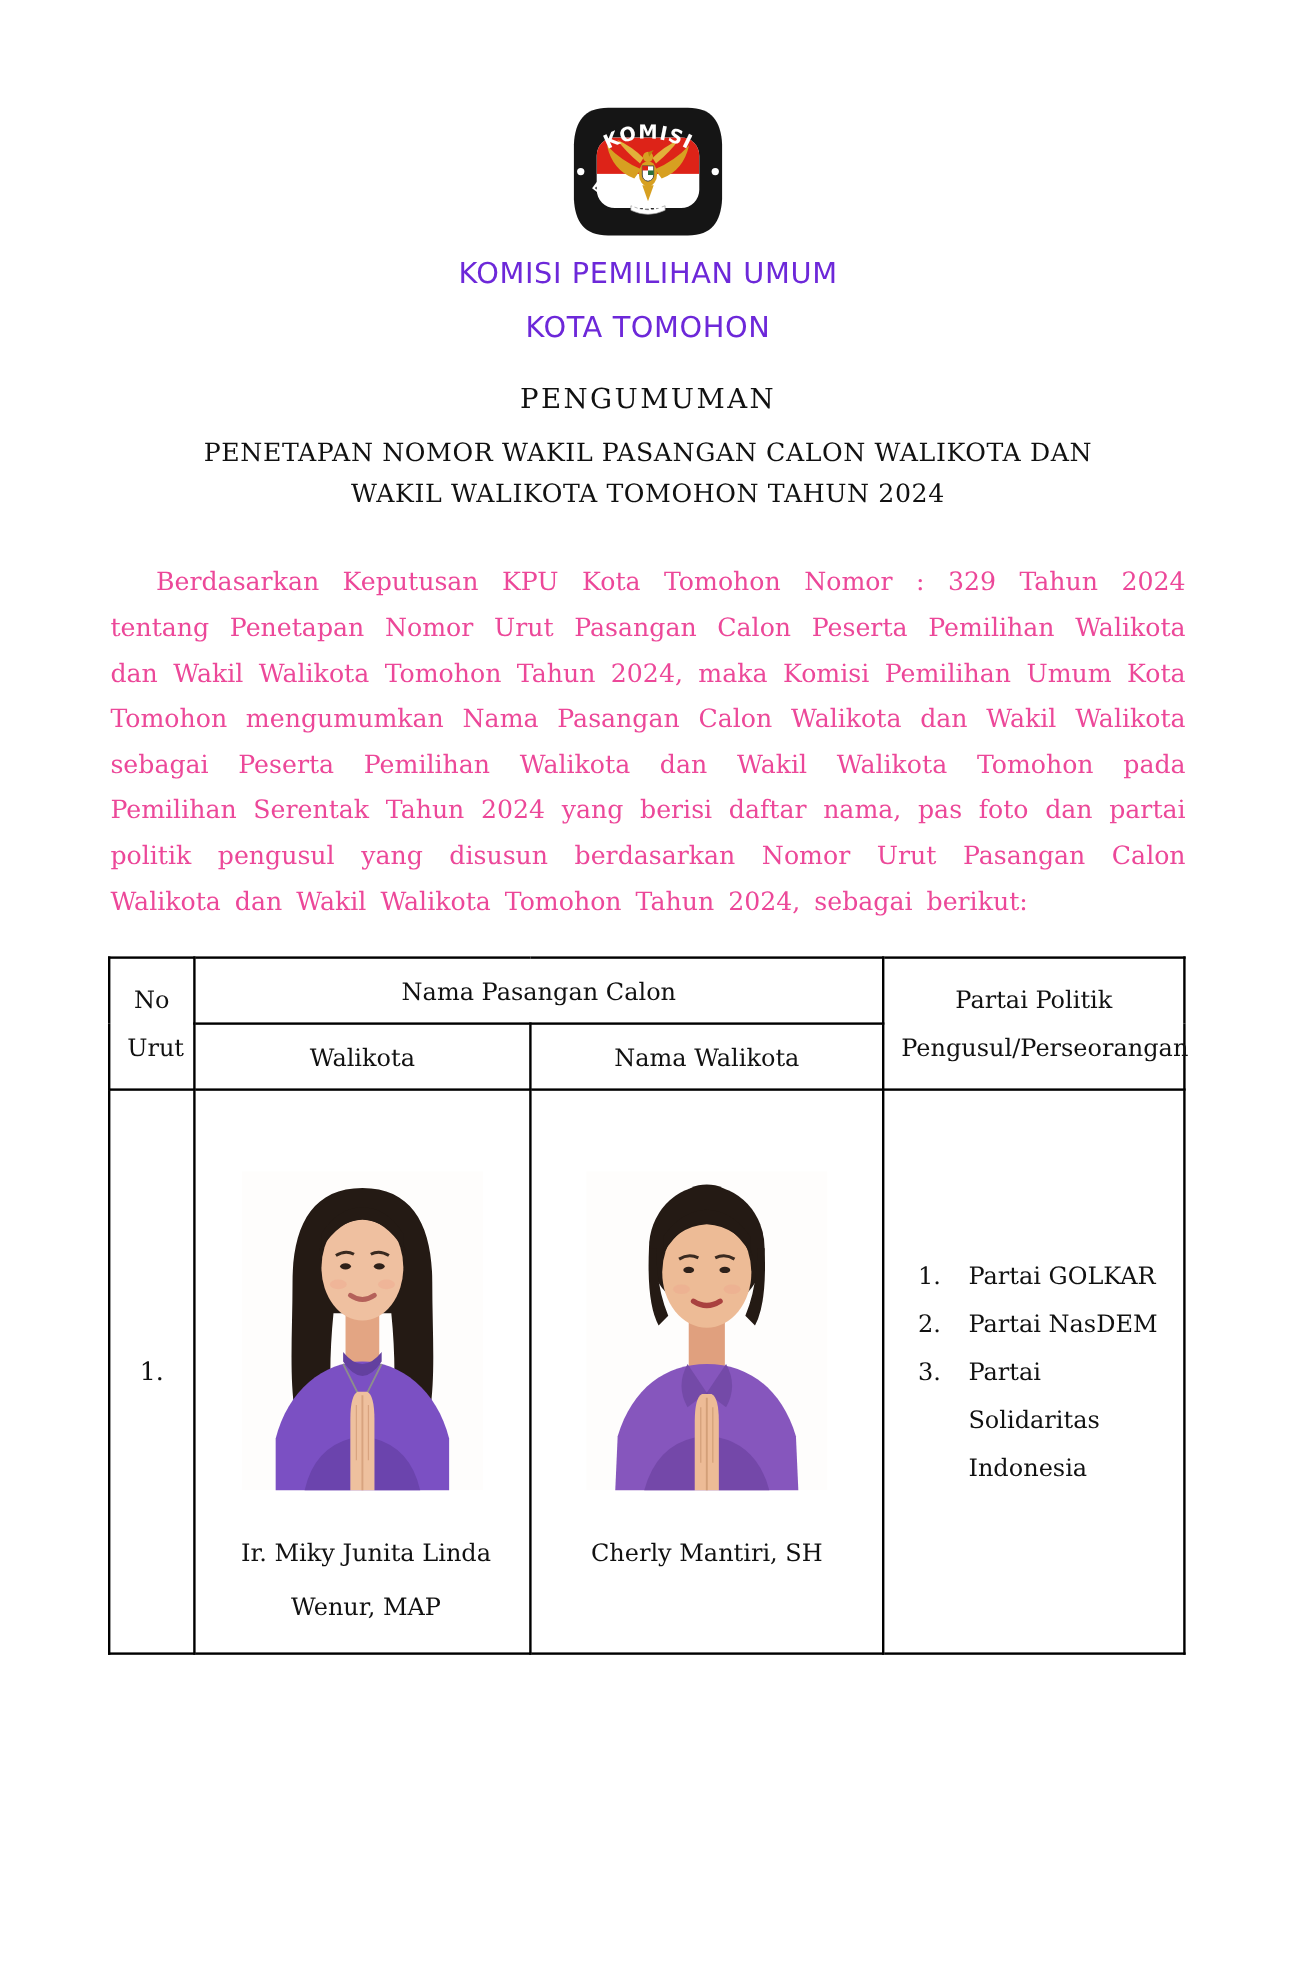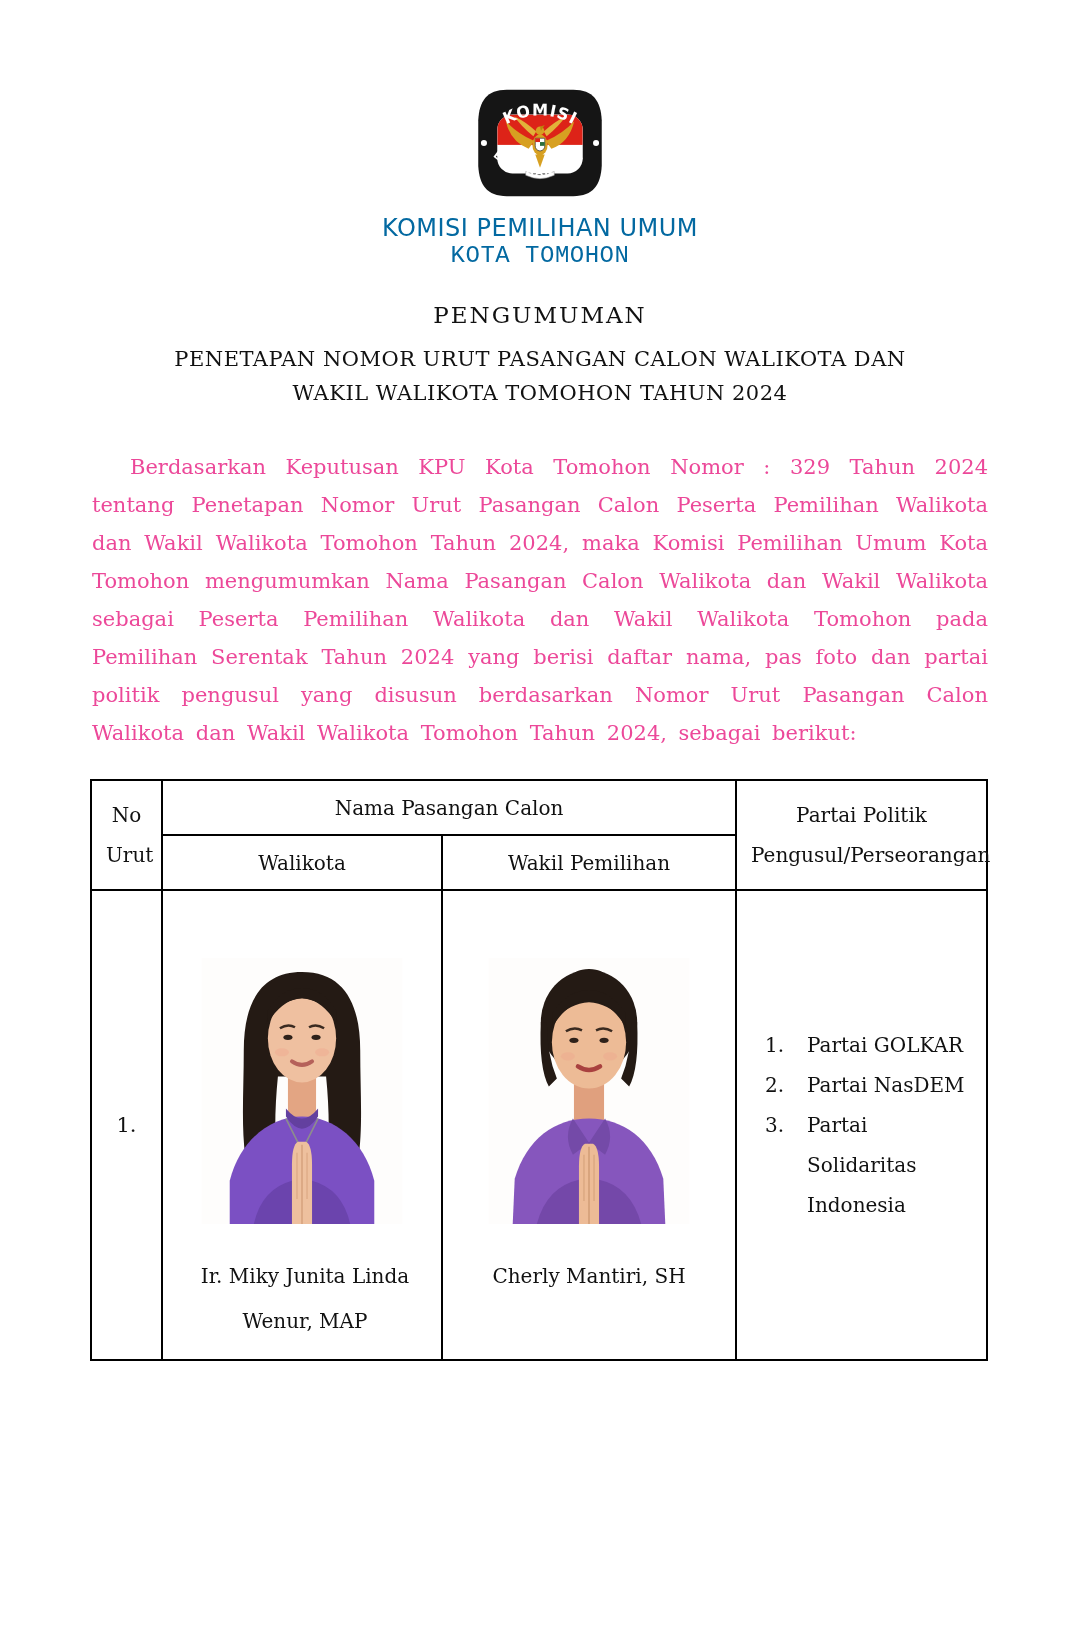--- a/index.html
+++ b/index.html
@@ -5,24 +5,24 @@
   html,body{margin:0;padding:0;background:#888;}
   .page{
     width:1080px;height:1635px;margin:0 auto;background:#ffffff;
     position:relative;overflow:hidden;color:#111;
     font-family:"DejaVu Serif","Liberation Serif",serif;
   }
   
   .logo-wrap{padding-top:86px;display:flex;justify-content:center;}
   .org-line{
     text-align:center;font-family:"DejaVu Sans","Liberation Sans",sans-serif;
-    font-size:24px;letter-spacing:0.5px;color:#0369a1;
+    font-size:24px;letter-spacing:0.5px;color:#6d28d9;
   }
   .org-line1{margin-top:14px;}
-  .org-line2{font-family:Liberation Mono, monospace;}
+  .org-line2{margin-top:17px;}
   .doc-type{text-align:center;font-size:23px;letter-spacing:2px;margin-top:33px;}
   .doc-number{text-align:center;font-size:23px;letter-spacing:1px;margin-top:17px;}
   .about-label{text-align:center;font-size:21px;letter-spacing:1px;margin-top:31px;}
   .subject{text-align:center;font-size:21px;letter-spacing:0.5px;margin-top:14px;line-height:34px;}
   
   .body-par{
     margin:38px 92px 0 92px;font-size:21px;line-height:38px;
     text-align:justify;text-indent:38px;word-spacing:5px;color:#ec4899;
   }
   
@@ -84,21 +84,21 @@
       <text font-family="DejaVu Sans, sans-serif" font-size="10.5" font-weight="bold" fill="#ffffff" letter-spacing="1.5">
         <textPath href="#arcBot" startOffset="50%" text-anchor="middle">PEMILIHAN UMUM</textPath>
       </text>
     </svg>
   </div>
 
   <div class="org-line org-line1">KOMISI PEMILIHAN UMUM</div>
   <div class="org-line org-line2">KOTA TOMOHON</div>
 
   <div class="doc-type">PENGUMUMAN</div>
-  <div class="subject">PENETAPAN NOMOR URUT PASANGAN CALON WALIKOTA DAN</div>
+  <div class="subject">PENETAPAN NOMOR WAKIL PASANGAN CALON WALIKOTA DAN</div>
   <div class="subject" style="margin-top:0;">WAKIL WALIKOTA TOMOHON TAHUN 2024</div>
 
   <p class="body-par">Berdasarkan Keputusan KPU Kota Tomohon Nomor : 329 Tahun 2024 tentang Penetapan Nomor Urut Pasangan Calon Peserta Pemilihan Walikota dan Wakil Walikota Tomohon Tahun 2024, maka Komisi Pemilihan Umum Kota Tomohon mengumumkan Nama Pasangan Calon Walikota dan Wakil Walikota sebagai Peserta Pemilihan Walikota dan Wakil Walikota Tomohon pada Pemilihan Serentak Tahun 2024 yang berisi daftar nama, pas foto dan partai politik pengusul yang disusun berdasarkan Nomor Urut Pasangan Calon Walikota dan Wakil Walikota Tomohon Tahun 2024, sebagai berikut:</p>
 
   <table class="cand-table">
     <colgroup>
       <col style="width:71px">
         <col style="width:280px">
         <col style="width:294px">
         <col style="width:251px">
@@ -115,21 +115,21 @@
         <th rowspan="2" class="two-line">
           <div class="th-txt">Partai Politik</div>
           <div class="th-txt">Pengusul/Perseorangan</div>
         </th>
       </tr>
       <tr>
         <th>
           <div class="th-txt">Walikota</div>
         </th>
         <th>
-          <div class="th-txt">Wakil Pemilihan</div>
+          <div class="th-txt">Nama Walikota</div>
         </th>
       </tr>
     </thead>
     <tbody>
       <tr>
         <td class="td-no">1.</td>
 
         <td class="td-photo">
           <svg class="photo" width="202" height="266" viewBox="0 0 200 265" aria-hidden="true">
             <rect width="200" height="265" fill="#fefdfc"></rect>

